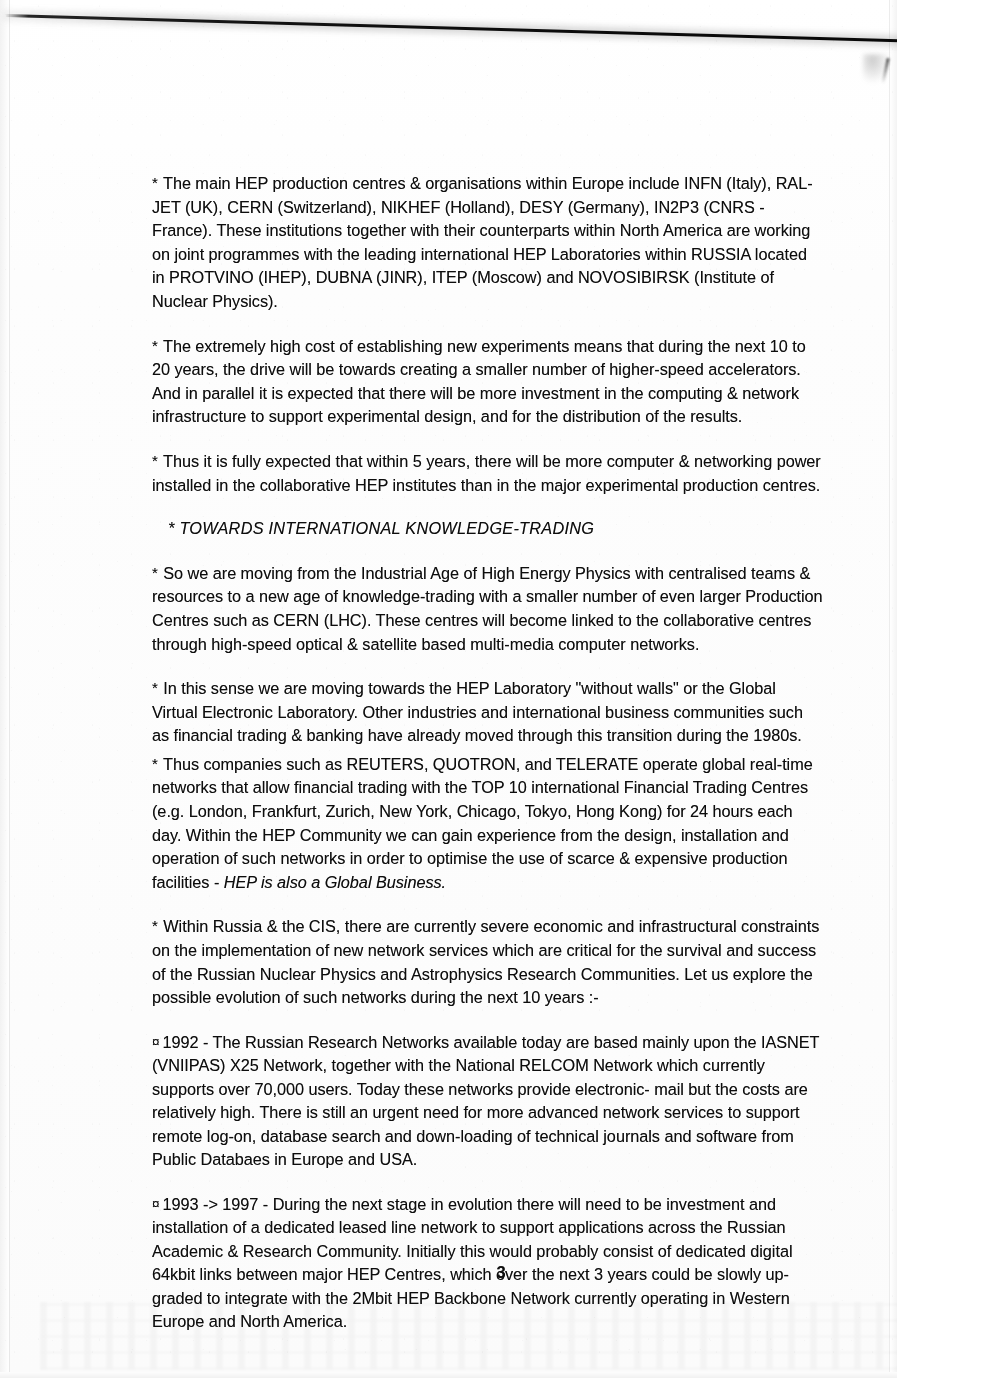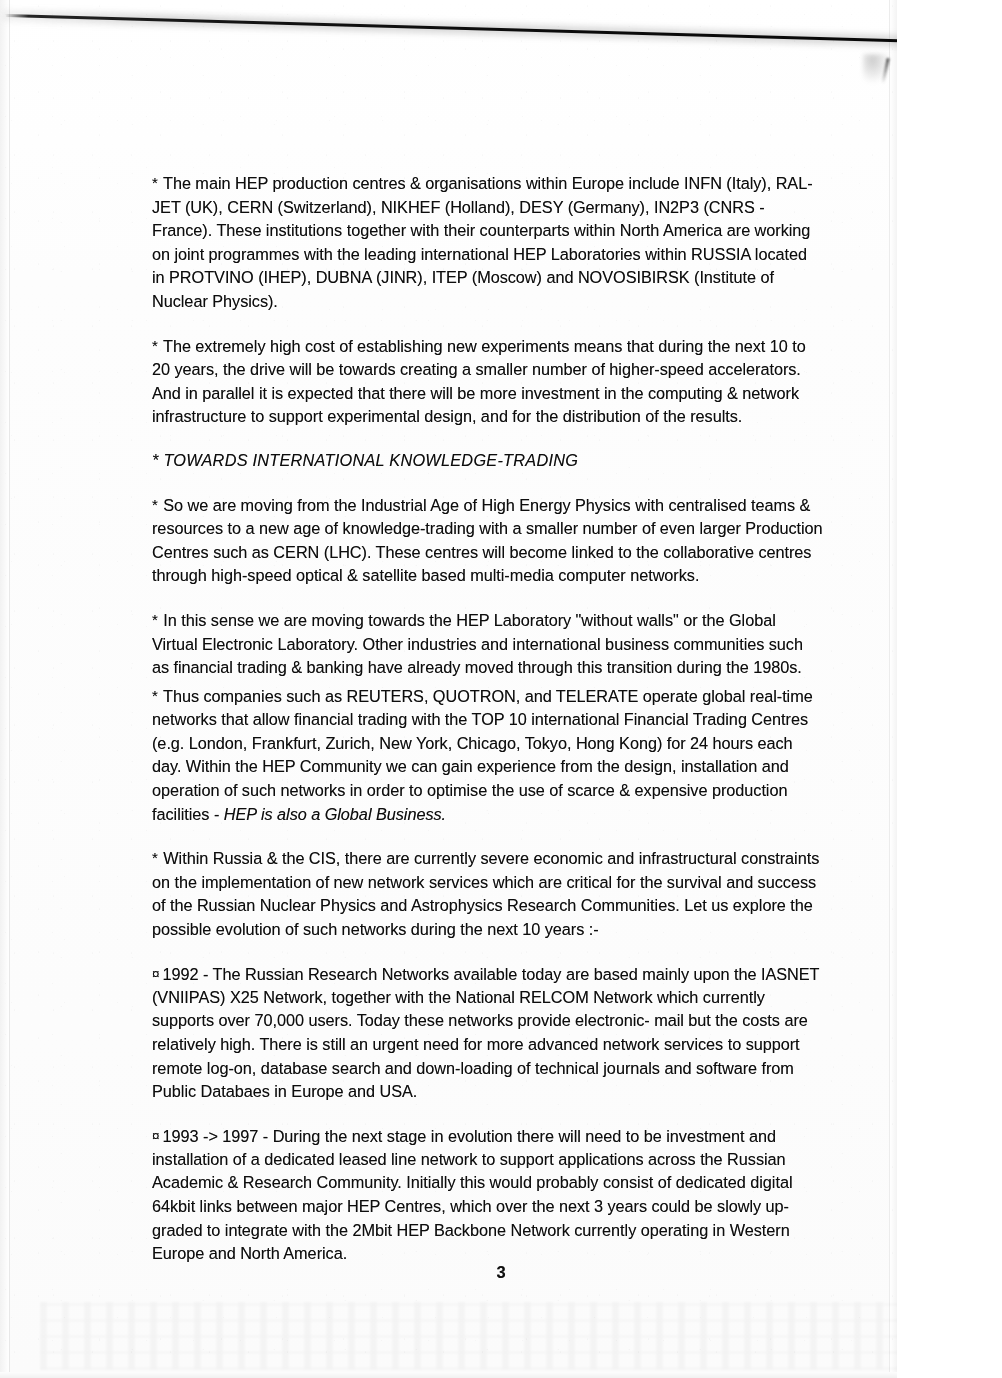--- a/index.html
+++ b/index.html
@@ -157,21 +157,21 @@
     vertical-align: 1.5px;
     letter-spacing: 0;
     margin-right: 3px;
   }
 
   .heading {
     font-size: 16.3px;
     line-height: 23.6px;
     font-style: italic;
     color: #0d0d0d;
-    margin: 0 0 20px 0;
+    margin: 0 0 20px 16px;
     letter-spacing: 0.25px;
     text-shadow: 0 0 0.45px rgba(0,0,0,0.42);
   }
 
   .ital {
     font-style: italic;
   }
 
   .page-number {
     position: absolute;
@@ -216,20 +216,21 @@
   <div class="top-edge-hook"></div>
 
   <div class="bleed-through"></div>
 
   <div class="content">
 
     <p class="para"><span class="marker">*</span> <span>The main HEP production centres &amp; organisations within Europe include INFN (Italy), RAL-JET (UK), CERN (Switzerland), NIKHEF (Holland), DESY (Germany), IN2P3 (CNRS - France). These institutions together with their counterparts within North America are working on joint programmes with the leading international HEP Laboratories within RUSSIA located in PROTVINO (IHEP), DUBNA (JINR), ITEP (Moscow) and NOVOSIBIRSK (Institute of Nuclear Physics).</span></p>
 
     <p class="para"><span class="marker">*</span> <span>The extremely high cost of establishing new experiments means that during the next 10 to 20 years, the drive will be towards creating a smaller number of higher-speed accelerators. And in parallel it is expected that there will be more investment in the computing &amp; network infrastructure to support experimental design, and for the distribution of the results.</span></p>
 
+    <p class="para"><span class="marker">*</span> <span>Thus it is fully expected that within 5 years, there will be more computer &amp; networking power installed in the collaborative HEP institutes than in the major experimental production centres.</span></p>
 
     <p class="heading"><span class="marker">*</span> <span>TOWARDS INTERNATIONAL KNOWLEDGE-TRADING</span></p>
 
     <p class="para"><span class="marker">*</span> <span>So we are moving from the Industrial Age of High Energy Physics with centralised teams &amp; resources to a new age of knowledge-trading with a smaller number of even larger Production Centres such as CERN (LHC). These centres will become linked to the collaborative centres through high-speed optical &amp; satellite based multi-media computer networks.</span></p>
 
     <p class="para tight"><span class="marker">*</span> <span>In this sense we are moving towards the HEP Laboratory "without walls" or the Global Virtual Electronic Laboratory. Other industries and international business communities such as financial trading &amp; banking have already moved through this transition during the 1980s.</span></p>
 
     <p class="para"><span class="marker">*</span> <span>Thus companies such as REUTERS, QUOTRON, and TELERATE operate global real-time networks that allow financial trading with the TOP 10 international Financial Trading Centres (e.g. London, Frankfurt, Zurich, New York, Chicago, Tokyo, Hong Kong) for 24 hours each day. Within the HEP Community we can gain experience from the design, installation and operation of such networks in order to optimise the use of scarce &amp; expensive production facilities - </span><span class="ital">HEP is also a Global Business.</span></p>
 
     <p class="para"><span class="marker">*</span> <span>Within Russia &amp; the CIS, there are currently severe economic and infrastructural constraints on the implementation of new network services which are critical for the survival and success of the Russian Nuclear Physics and Astrophysics Research Communities. Let us explore the possible evolution of such networks during the next 10 years :-</span></p>

